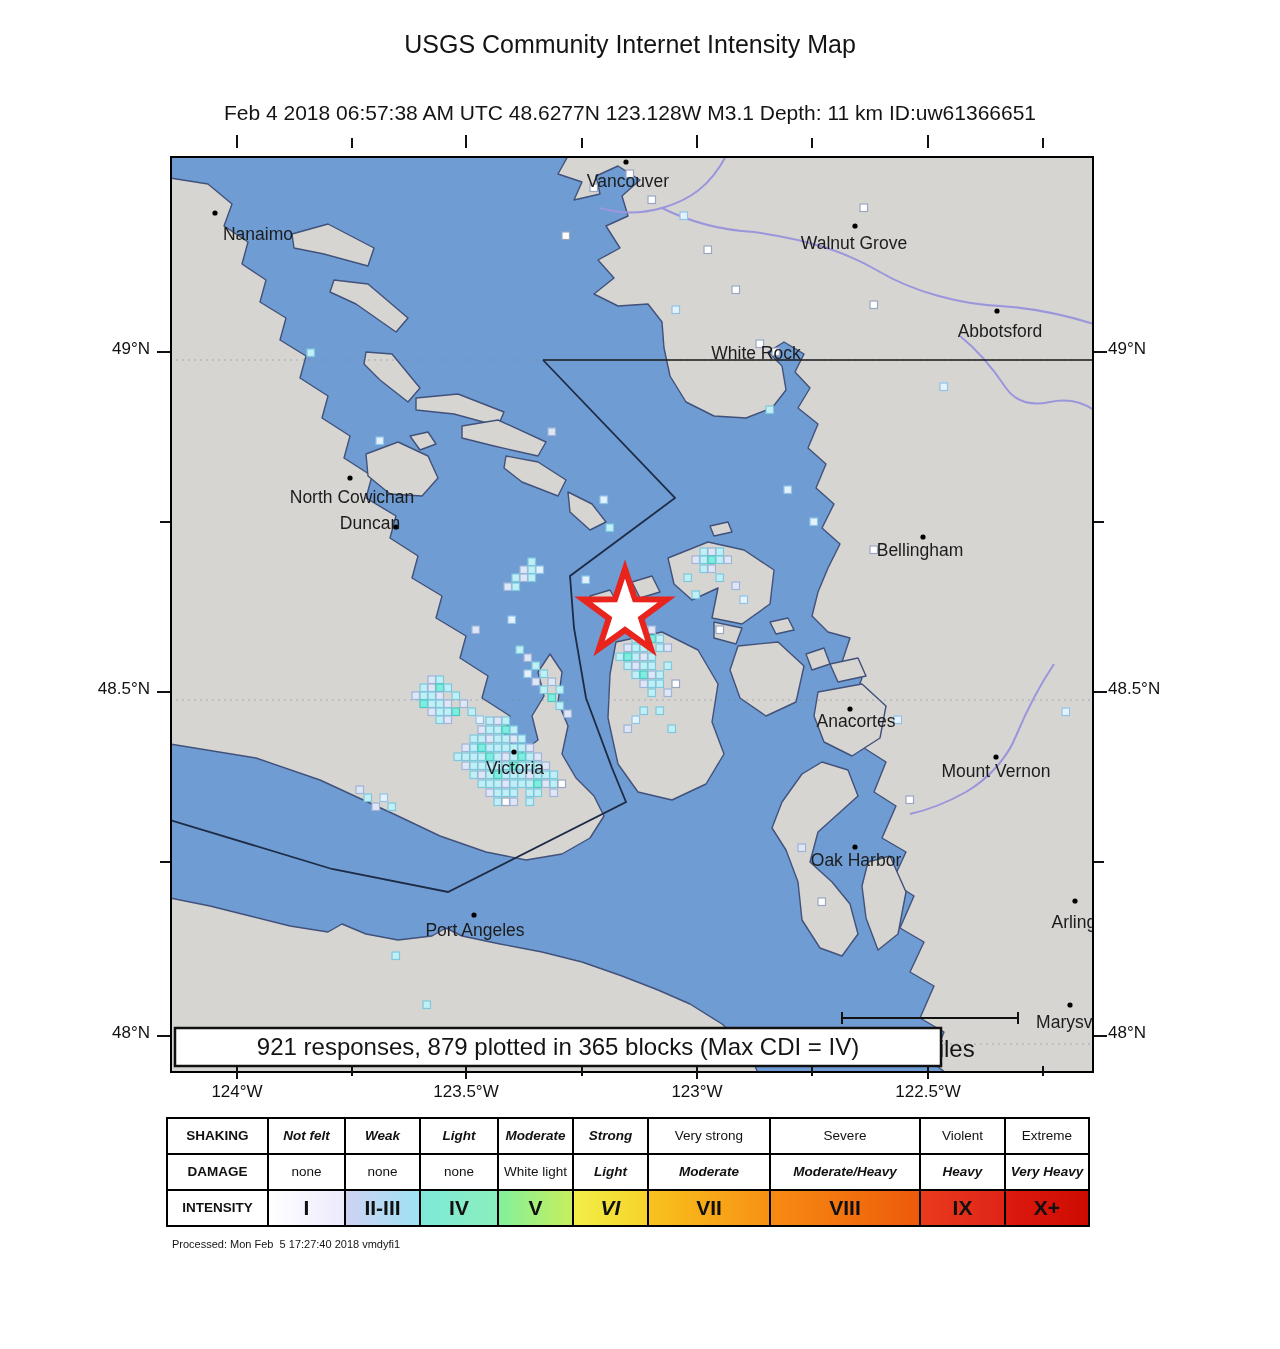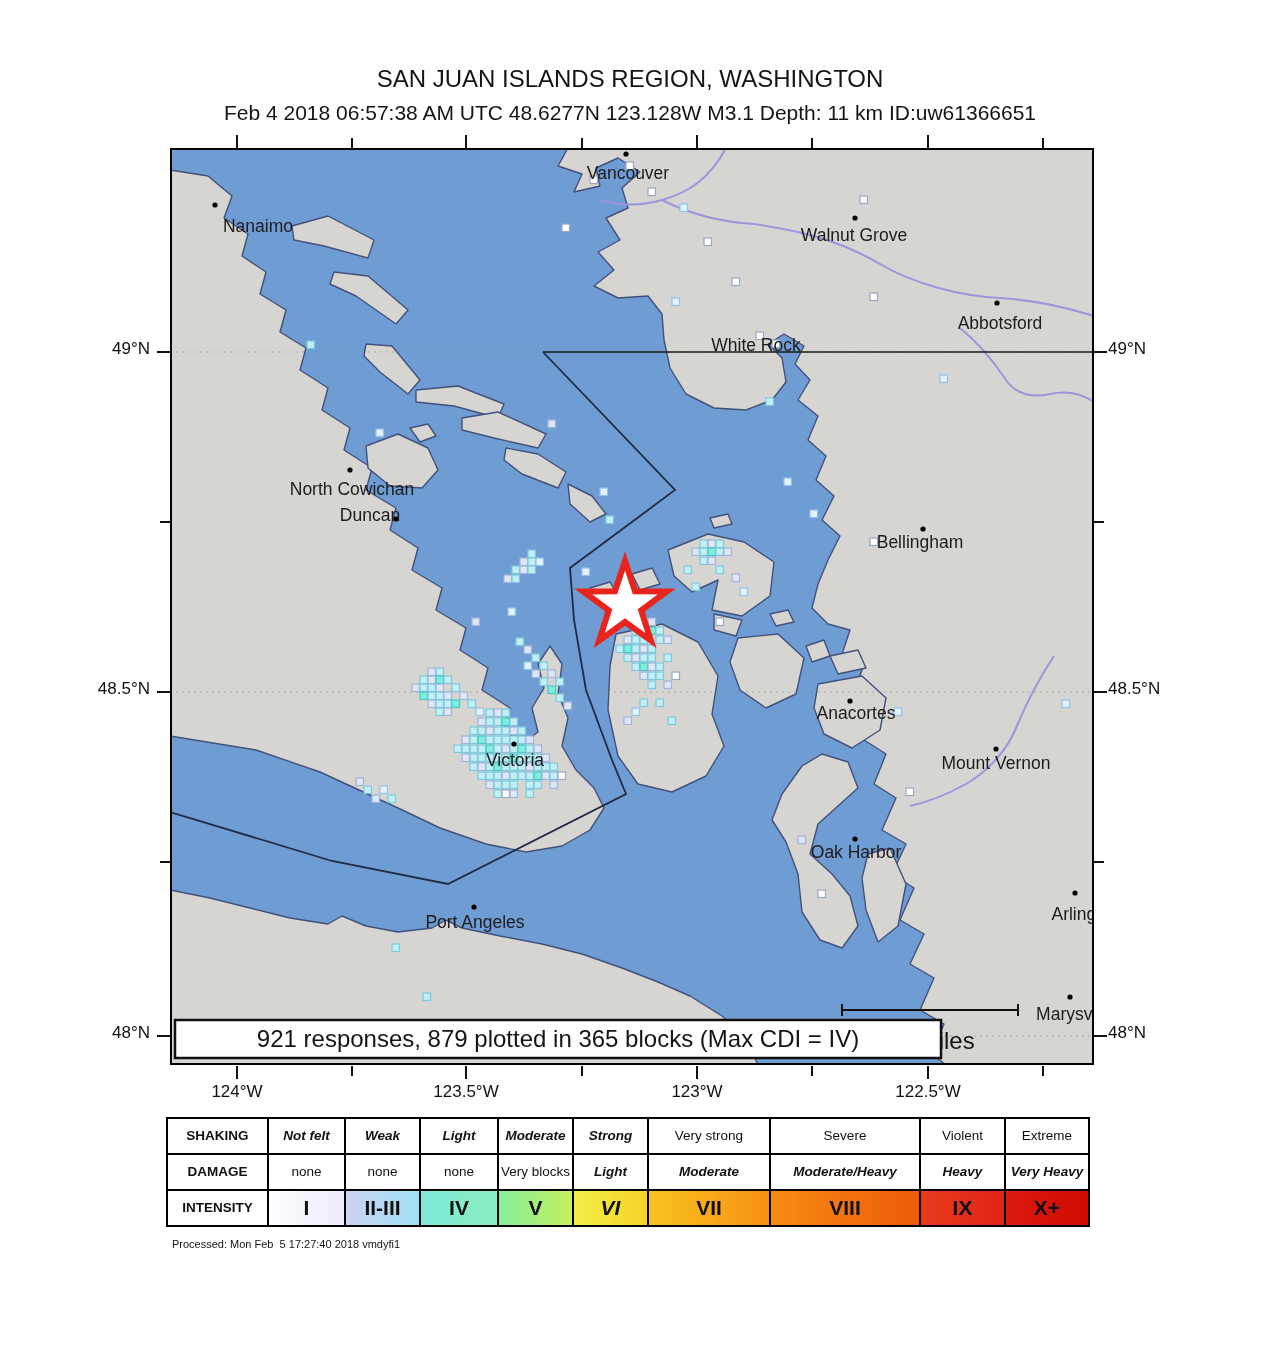--- a/index.html
+++ b/index.html
@@ -2,41 +2,41 @@
 <html><head>
 <meta charset="utf-8">
 <style>
   html,body{margin:0;padding:0;background:#ffffff;}
   body{font-family:"Liberation Sans", sans-serif; color:#111;}
   #page{position:relative;width:1280px;height:1349px;background:#fff;overflow:hidden;}
   .title-line{position:absolute;left:0;width:1260px;text-align:center;color:#141414;}
   #title1{top:30px;font-size:25px;}
   #title2{top:65px;font-size:24px;}
   #title3{top:101px;font-size:21px;}
-  #map-wrap{position:absolute;left:170px;top:148px;width:1068px;height:917px;}
+  #map-wrap{position:absolute;left:170px;top:156px;width:1068px;height:917px;}
   #map-svg{display:block;}
   .axis-label{position:absolute;font-size:17px;color:#111;}
   .tick{position:absolute;background:#111;}
   #legend{position:absolute;left:166px;top:1117px;border:2.5px solid #000;background:#fff;
           display:grid;grid-template-columns:101px 77px 75px 78px 75px 75px 122px 150px 85px 82px;}
   .lcell{border-right:2px solid #000;border-bottom:2px solid #000;height:34px;line-height:34px;
          text-align:center;font-size:13.5px;overflow:hidden;white-space:nowrap;}
   .lcell.lastcol{border-right:none;}
   .lcell.lastrow{border-bottom:none;}
   .lcell.rowlabel{font-weight:bold;font-size:13.5px;}
   .lcell.emph{font-weight:bold;font-style:italic;}
   .lcell.intens{font-weight:bold;font-size:21px;}
   #footer{position:absolute;left:172px;top:1238px;font-size:11px;white-space:pre;color:#141414;}
 </style>
 </head>
 <body>
 
 <div id="page">
 
-  <div class="title-line" id="title2">SAN JUAN ISLANDS REGION, WASHINGTON</div>
+  <div class="title-line" id="title1">USGS Community Internet Intensity Map</div>
   <div class="title-line" id="title3">Feb 4 2018 06:57:38 AM UTC 48.6277N 123.128W M3.1 Depth: 11 km ID:uw61366651</div>
 
   <div id="map-wrap">
     <svg id="map-svg" width="924" height="917" viewBox="0 0 924 917">
 
       <rect x="0" y="0" width="924" height="917" fill="#6f9cd3"></rect>
 
       <g id="land-group" fill="#d6d5d2" stroke="#41517a" stroke-width="1.4" stroke-linejoin="round">
 
         <path d="M 398 0 L 388 18 L 412 26 L 404 44 L 430 38 L 426 20 L 448 10 L 470 24 L 452 40 L 458 60 L 436 70 L 450 92 L 428 104 L 444 122 L 424 138 L 448 150 L 478 148 L 492 166 L 494 192 L 500 220 L 516 246 L 544 260 L 576 262 L 602 252 L 616 234 L 612 210 L 598 196 L 614 186 L 634 198 L 625 216 L 640 232 L 628 252 L 648 268 L 638 292 L 656 308 L 646 332 L 664 348 L 652 372 L 670 388 L 658 412 L 648 436 L 642 460 L 658 476 L 680 482 L 672 506 L 692 522 L 682 548 L 704 562 L 694 592 L 716 606 L 704 636 L 726 650 L 712 682 L 736 696 L 722 726 L 744 740 L 730 772 L 754 786 L 740 816 L 764 830 L 750 862 L 774 876 L 762 906 L 776 917 L 924 917 L 924 0 Z"></path>
@@ -399,21 +399,21 @@
       <div class="lcell emph">Moderate</div>
       <div class="lcell emph">Strong</div>
       <div class="lcell ">Very strong</div>
       <div class="lcell ">Severe</div>
       <div class="lcell ">Violent</div>
       <div class="lcell  lastcol">Extreme</div>
       <div class="lcell rowlabel">DAMAGE</div>
       <div class="lcell ">none</div>
       <div class="lcell ">none</div>
       <div class="lcell ">none</div>
-      <div class="lcell ">Very blocks</div>
+      <div class="lcell ">White light</div>
       <div class="lcell emph">Light</div>
       <div class="lcell emph">Moderate</div>
       <div class="lcell emph">Moderate/Heavy</div>
       <div class="lcell emph">Heavy</div>
       <div class="lcell emph lastcol">Very Heavy</div>
       <div class="lcell rowlabel lastrow">INTENSITY</div>
       <div class="lcell intens lastrow" style="background: linear-gradient(to right, rgb(255, 255, 255), rgb(236, 234, 252));">I</div>
       <div class="lcell intens lastrow" style="background: linear-gradient(to right, rgb(205, 210, 242), rgb(159, 225, 245));">II-III</div>
       <div class="lcell intens lastrow" style="background: linear-gradient(to right, rgb(127, 233, 218), rgb(138, 239, 189));">IV</div>
       <div class="lcell intens lastrow" style="background: linear-gradient(to right, rgb(131, 240, 156), rgb(198, 239, 92));">V</div>

